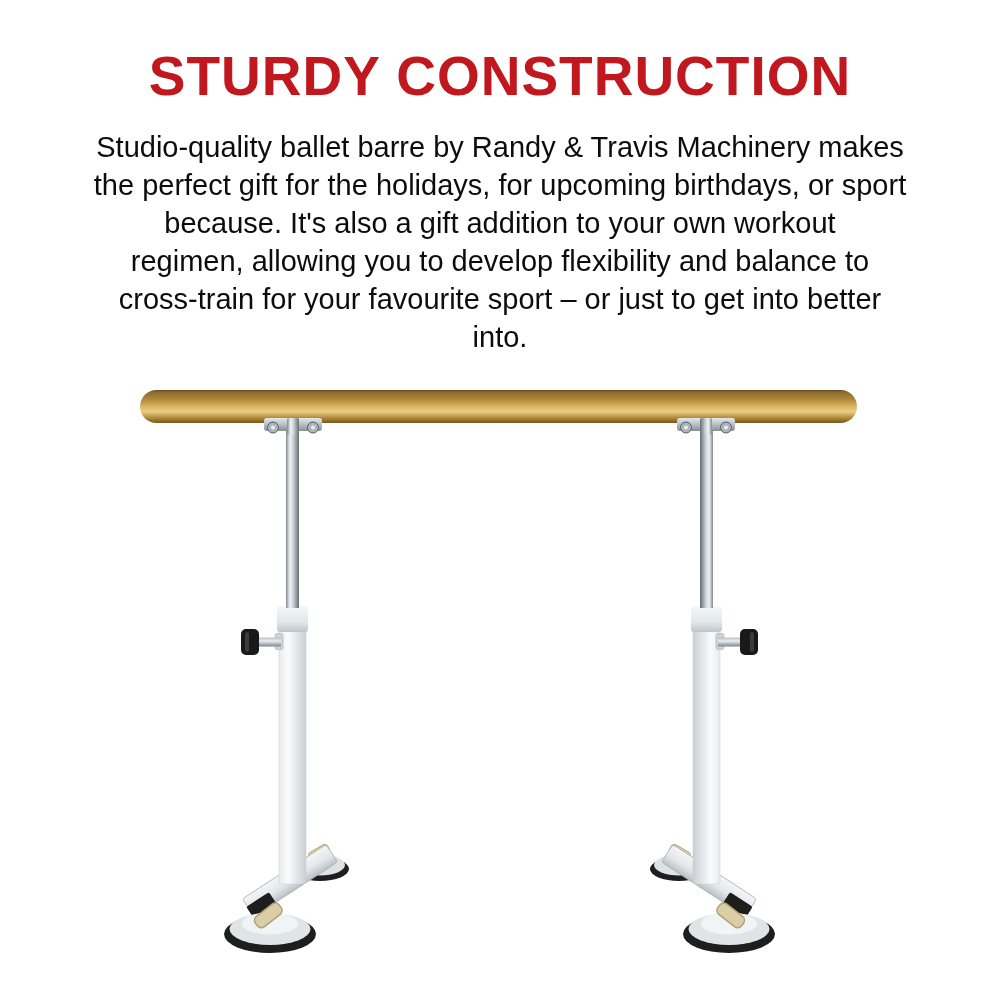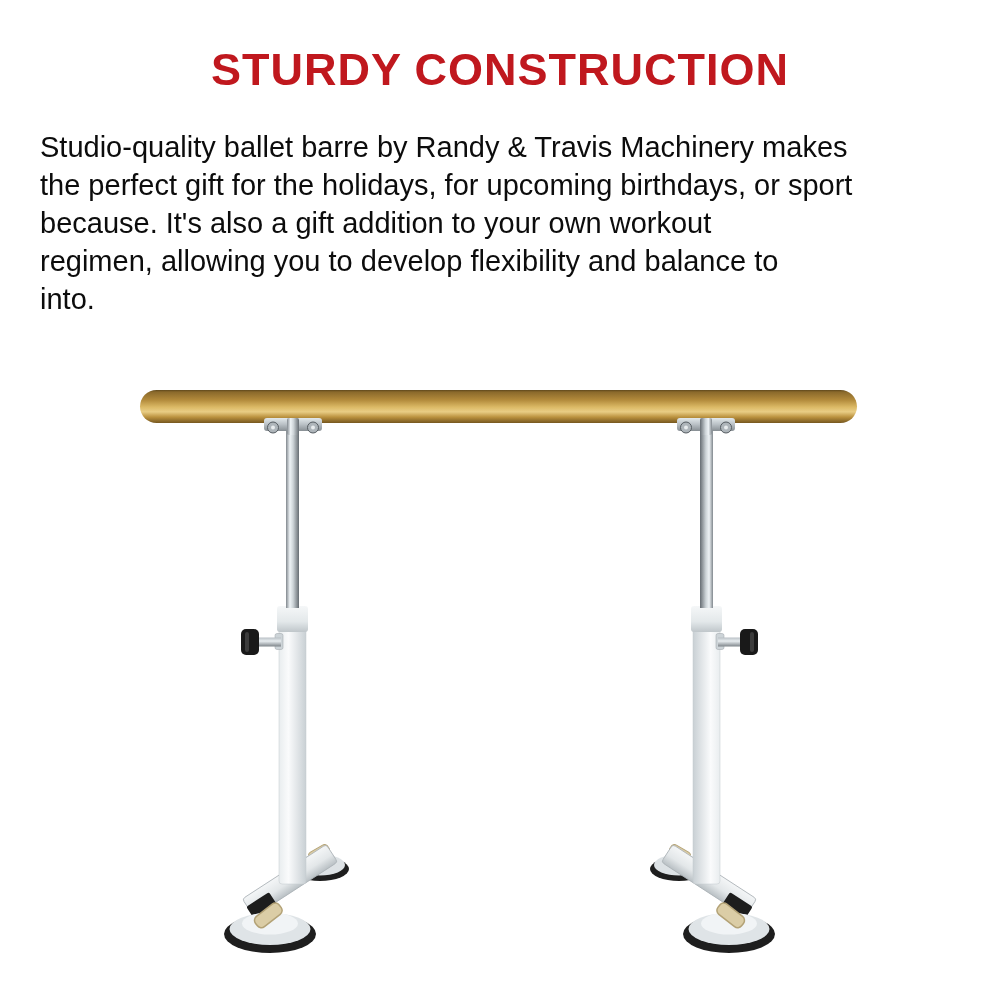--- a/index.html
+++ b/index.html
@@ -10,31 +10,31 @@
     background: var(--background, #ffffff);
     font-family: "Liberation Sans", sans-serif;
     overflow: hidden;
   }
   .title {
     position: absolute;
     top: 44px;
     left: 0;
     width: 100%;
     text-align: center;
-    font-size: 45px;
+    font-size: 55px;
     font-weight: 700;
     letter-spacing: 1px;
     color: var(--accent-red, #c0181e);
   }
   .intro {
     position: absolute;
     top: 128px;
     left: 40px;
     right: 40px;
-    text-align: left;
+    text-align: center;
     font-size: 29px;
     line-height: 38px;
     color: var(--body-text, #0c0c0c);
   }
   .intro .line { white-space: nowrap; }
   svg.product {
     position: absolute;
     left: 0;
     top: 380px;
     display: block;
@@ -45,20 +45,21 @@
 
 <div class="canvas">
 
   <div class="title">STURDY CONSTRUCTION</div>
 
   <div class="intro">
     <div class="line">Studio-quality ballet barre by Randy &amp; Travis Machinery makes</div>
     <div class="line">the perfect gift for the holidays, for upcoming birthdays, or sport</div>
     <div class="line">because. It's also a gift addition to your own workout</div>
     <div class="line">regimen, allowing you to develop flexibility and balance to</div>
+    <div class="line">cross-train for your favourite sport – or just to get into better</div>
     <div class="line">into.</div>
   </div>
 
   <svg class="product" width="1000" height="620" viewBox="0 0 1000 620" role="img" aria-label="Freestanding single ballet barre: wooden handrail on two height-adjustable white steel legs with chrome upper poles, black locking knobs, and suction-cup feet on T-shaped bases">
     <defs>
       <linearGradient id="woodGrad" x1="0" y1="0" x2="0" y2="1">
         <stop offset="0" stop-color="#5f481c"></stop>
         <stop offset="0.06" stop-color="#8a692b"></stop>
         <stop offset="0.30" stop-color="#b28a3b"></stop>
         <stop offset="0.52" stop-color="#dcba66"></stop>

